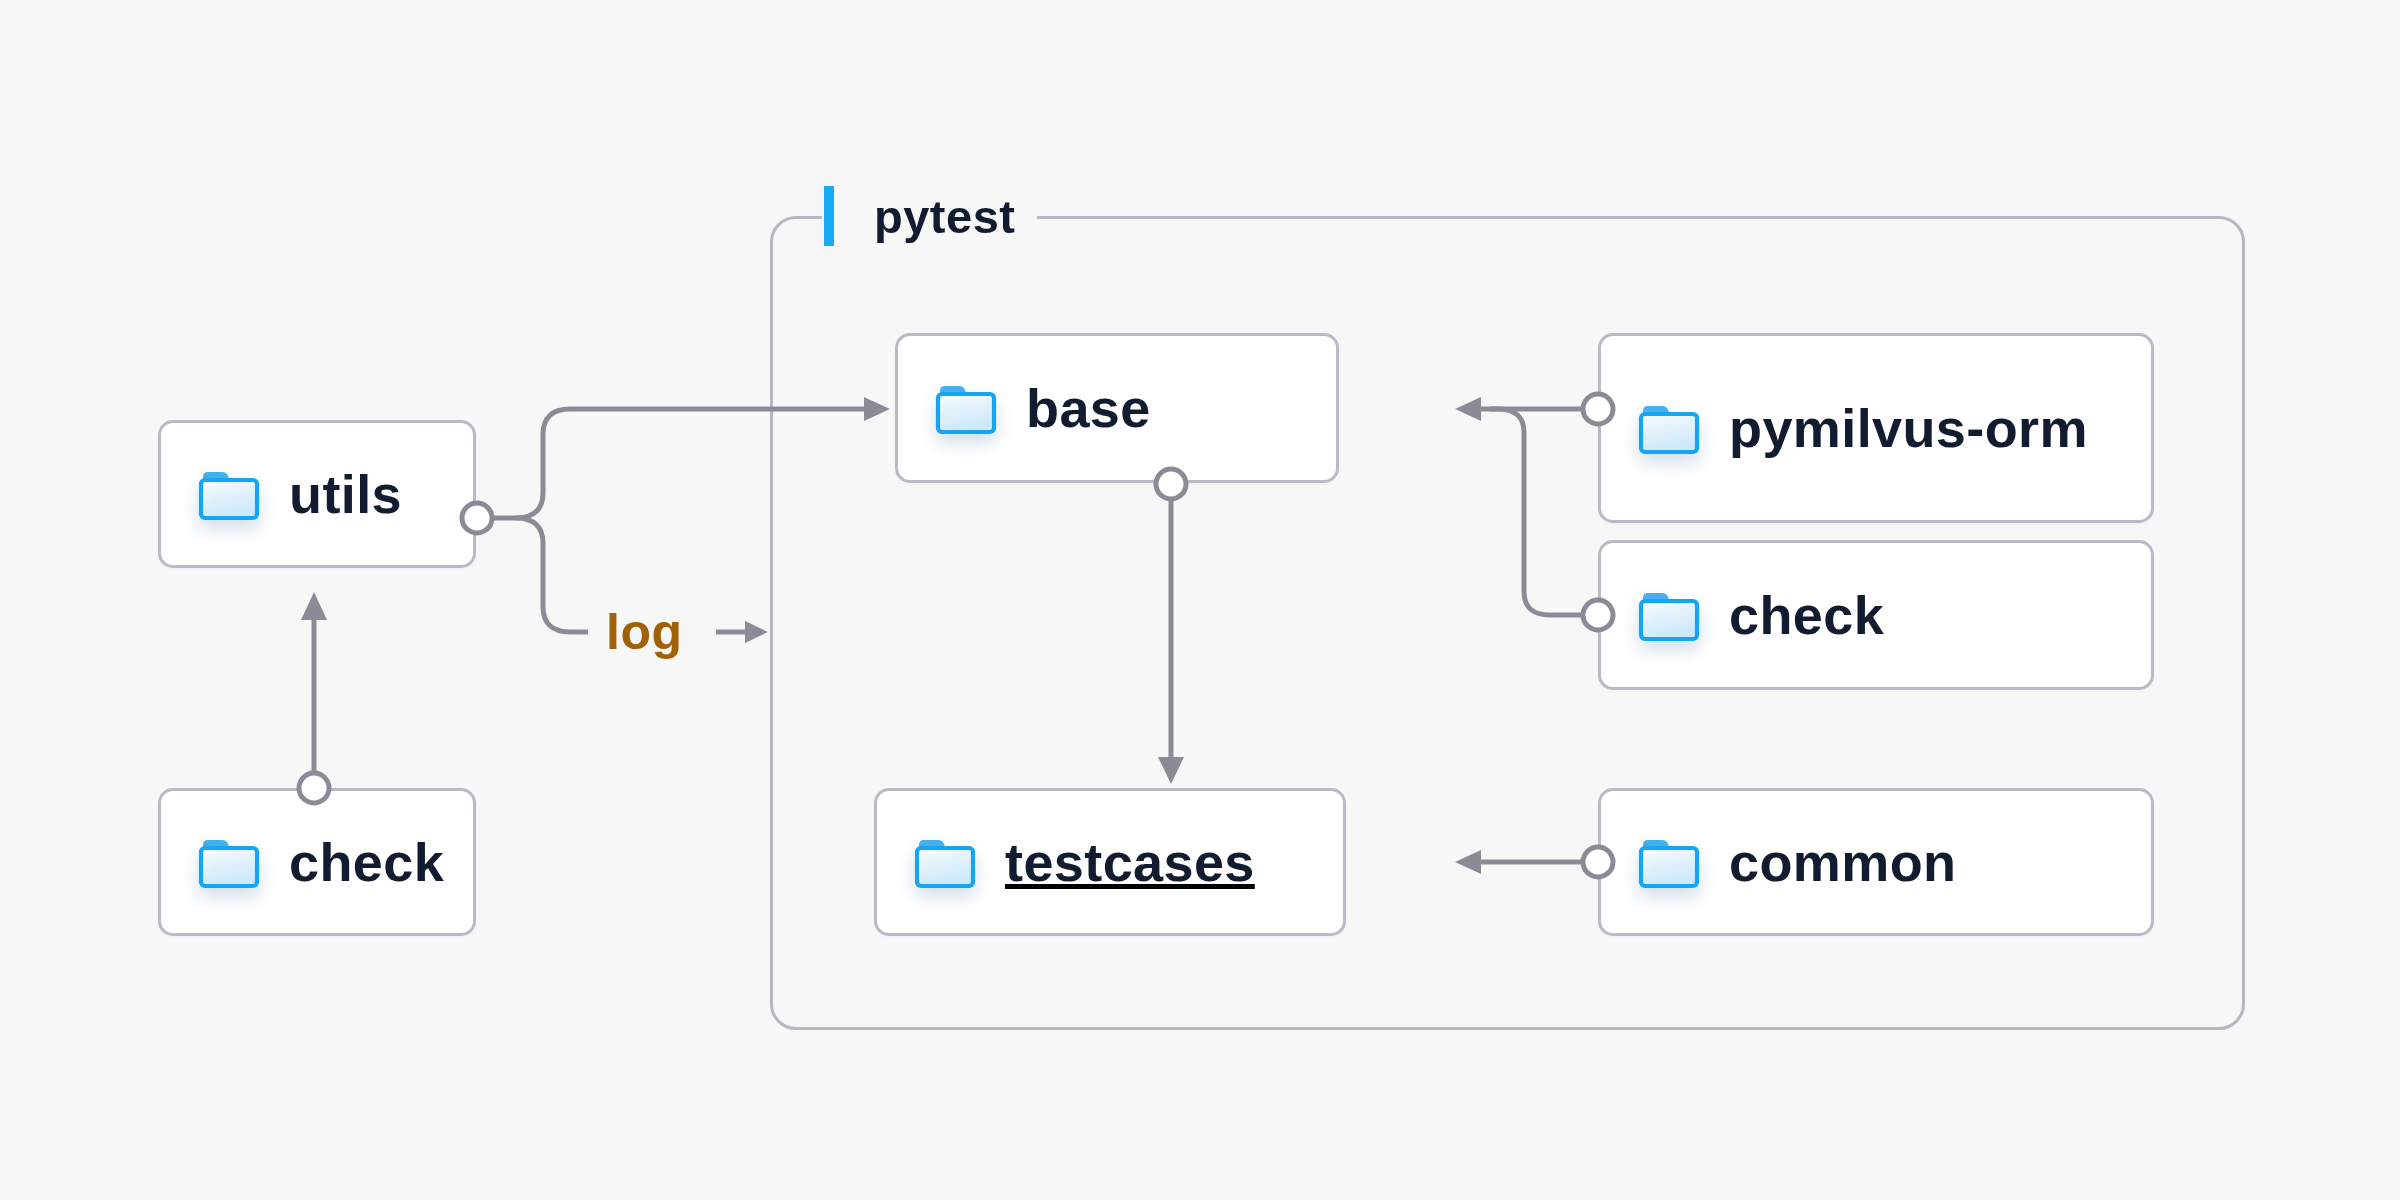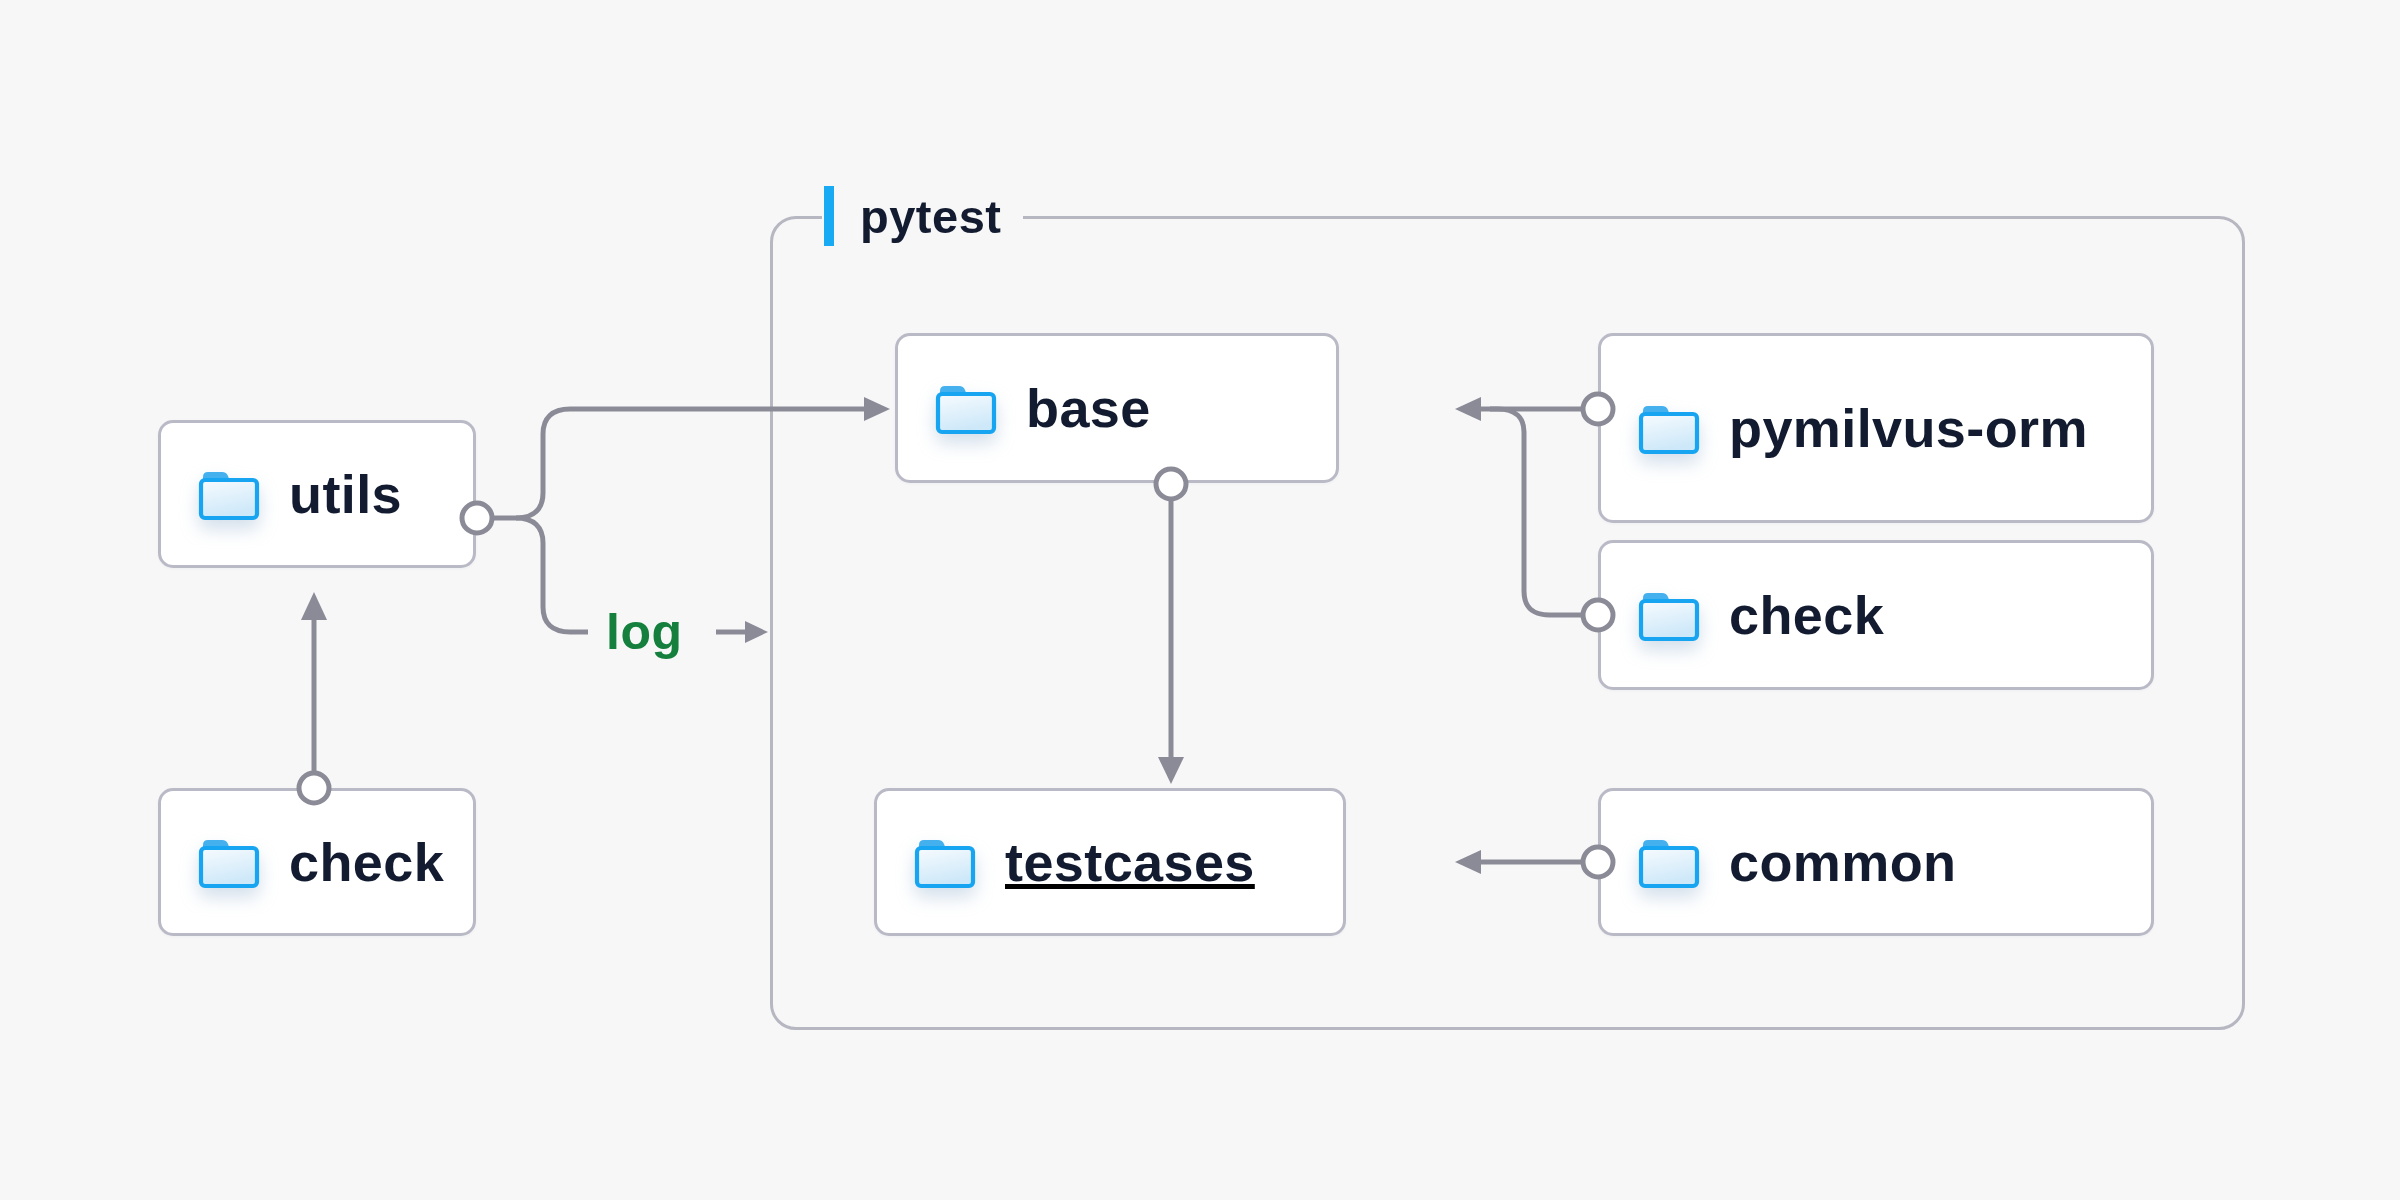--- a/index.html
+++ b/index.html
@@ -32,20 +32,21 @@
   .group-label {
     position: absolute;
     left: 822px;
     top: 186px;
     height: 60px;
     display: flex;
     align-items: center;
     background: #f7f7f8;
     padding: 0 22px 0 2px;
     z-index: 4;
+    gap: 14px;
   }
   .group-label .accent-bar {
     display: inline-block;
     width: 10px;
     height: 60px;
     background: #18aaf2;
     margin-right: 26px;
   }
   .group-label .group-title {
     font-size: 47px;
@@ -100,21 +101,21 @@
     pointer-events: none;
   }
 
   
   .edge-label-log {
     position: absolute;
     left: 606px;
     top: 603px;
     font-size: 50px;
     font-weight: 600;
-    color: #15803d;
+    color: #a16207;
     letter-spacing: 0.5px;
     z-index: 4;
   }
 </style>
 </head>
 <body>
 
 <div class="canvas">
 
   <div class="group-box"></div>

